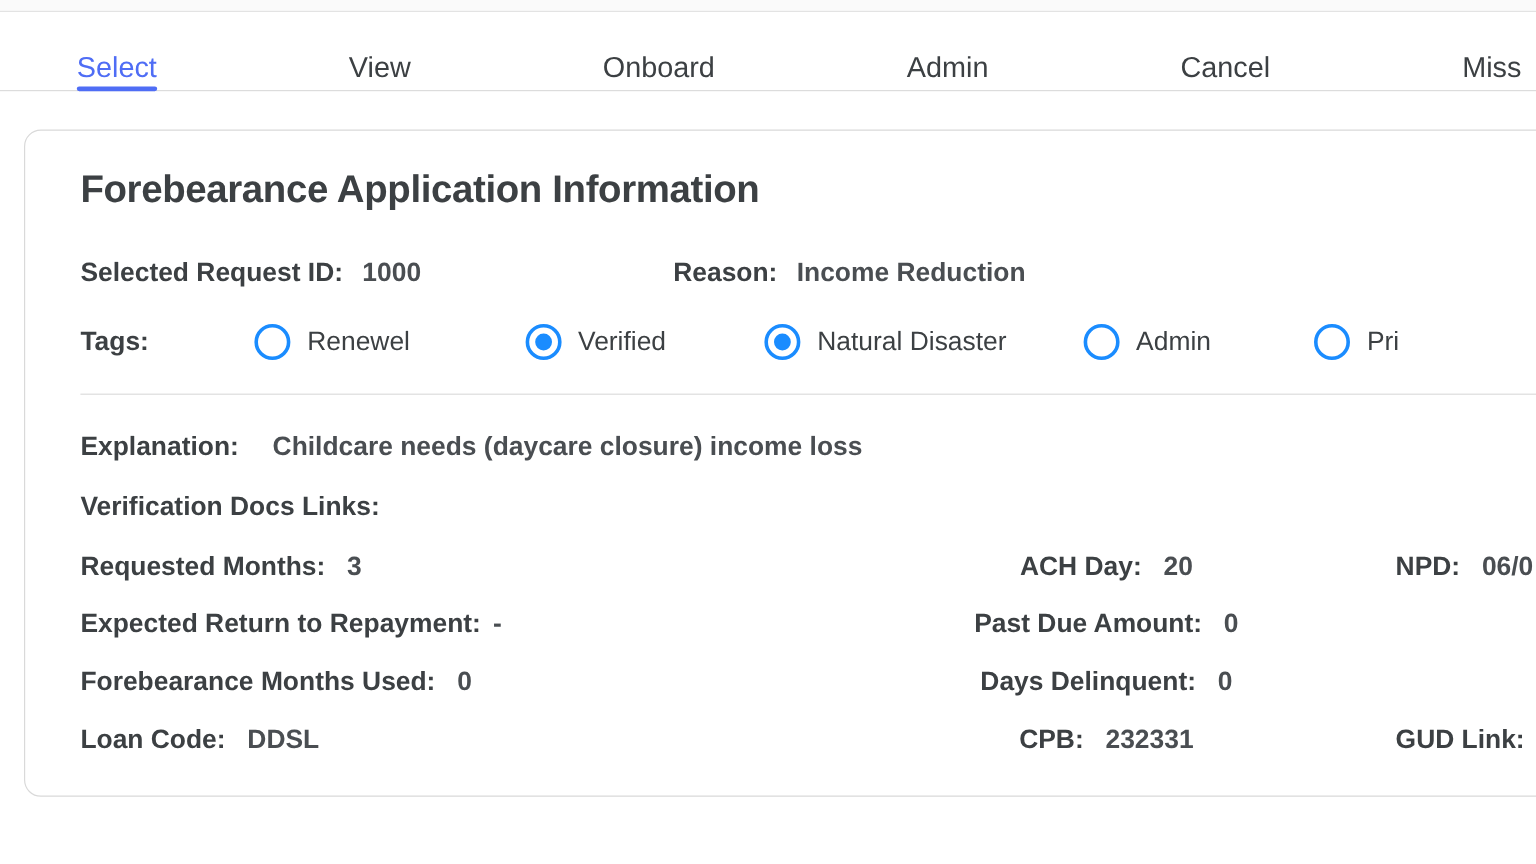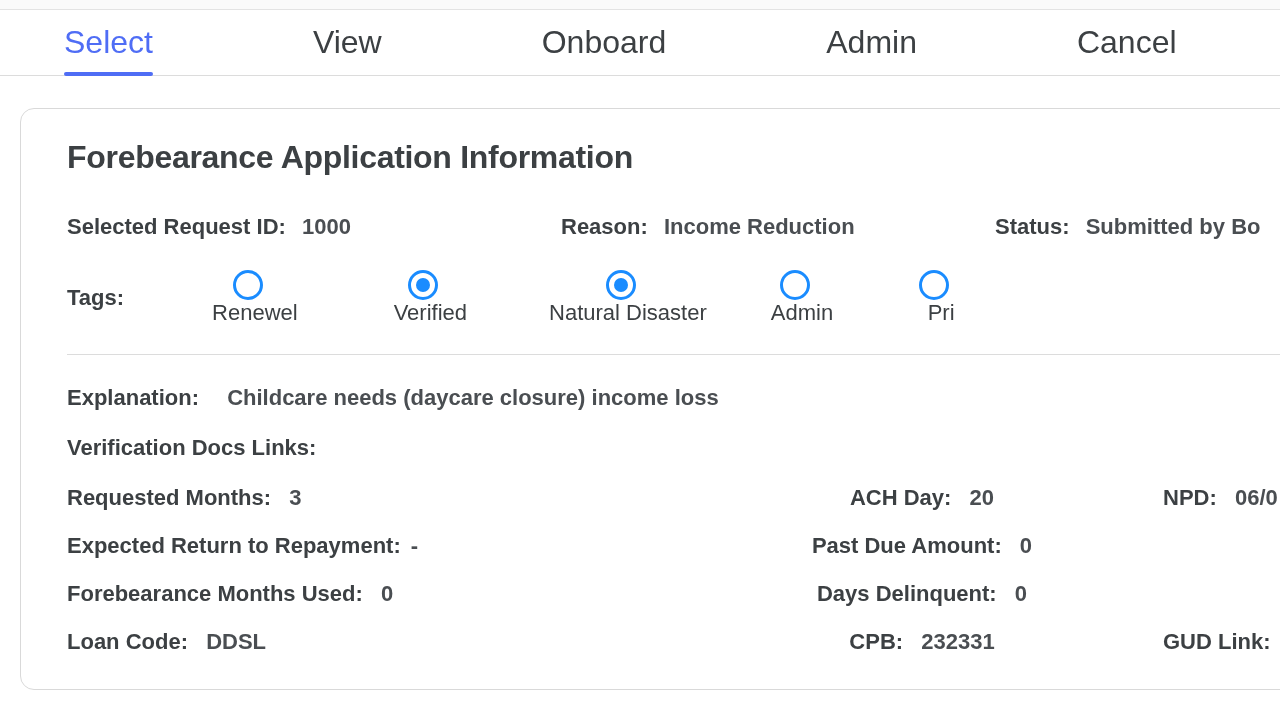--- a/index.html
+++ b/index.html
@@ -21,23 +21,23 @@
   .tabs {
     display: flex;
     align-items: flex-end;
     padding: 0 0 0 64px;
     height: 66px;
     border-bottom: 1px solid #dcdcdc;
     gap: 160px;
     white-space: nowrap;
   }
   .tab {
-    font-size: 32px;
-    color: #3c4043;
-    padding-bottom: 14px;
+    font-size: 24px;
+    color: #3c4043;
+    padding-bottom: 4px;
     position: relative;
     cursor: pointer;
   }
   .tab.active {
     color: #4f6df5;
   }
   .tab.active::after {
     content: "";
     position: absolute;
     left: 0; right: 0; bottom: -1px;
@@ -79,21 +79,20 @@
     display: flex;
     align-items: center;
     font-size: 22px;
     margin-bottom: 28px;
   }
   .tags-row .lbl { margin-right: 88px; }
   .radio-item {
     display: flex;
     align-items: center;
     cursor: pointer;
-    flex-direction: column;
   }
   .radio {
     width: 30px; height: 30px;
     border: 3px solid #1a8cff;
     border-radius: 50%;
     display: inline-flex;
     align-items: center;
     justify-content: center;
     margin-right: 14px;
     flex: 0 0 auto;
@@ -155,24 +154,20 @@
 
   <div class="row info-row group1">
     <div class="g1">
       <span class="lbl">Selected Request ID:</span>
       <span class="val">1000</span>
     </div>
     <div class="g2">
       <span class="lbl">Reason:</span>
       <span class="val">Income Reduction</span>
     </div>
-    <div class="g3">
-      <span class="lbl">Status:</span>
-      <span class="val">Submitted by Bo</span>
-    </div>
   </div>
 
   <div class="tags-row">
     <span class="lbl">Tags:</span>
 
     <div class="radio-item r-gap-1">
       <span class="radio"></span>
       <span>Renewel</span>
     </div>
     <div class="radio-item r-gap-2">

